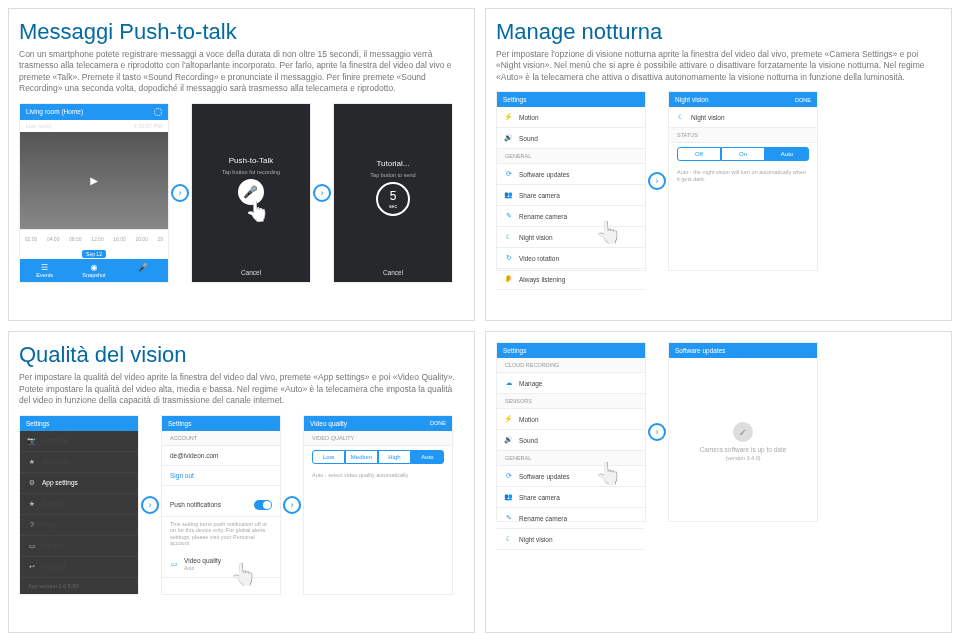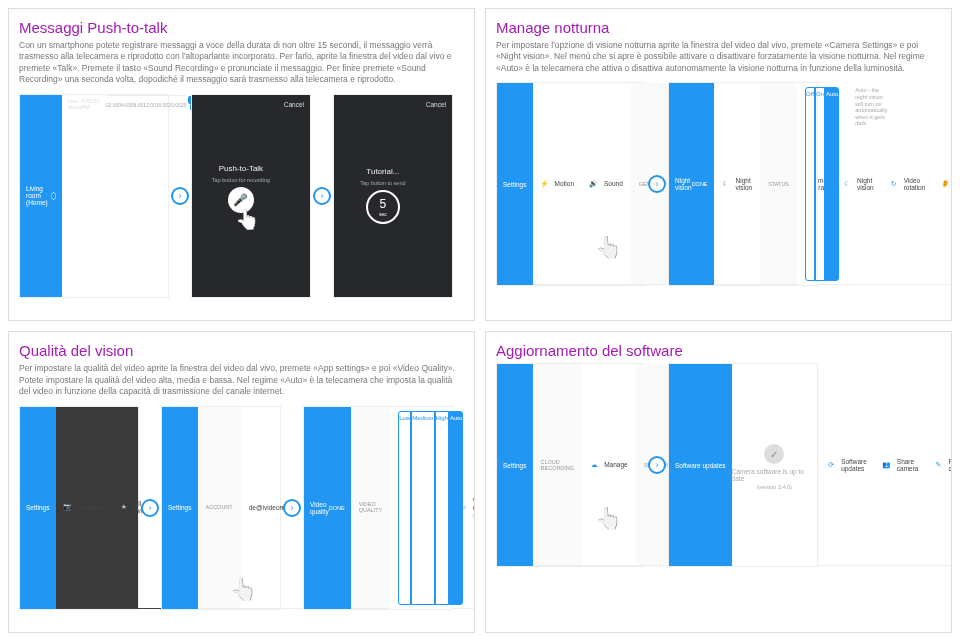--- a/index.html
+++ b/index.html
@@ -1,22 +1,22 @@
 <!DOCTYPE html>
 <html><head>
 <meta charset="utf-8">
 <style>
 *{box-sizing:border-box;margin:0;padding:0;font-family:Arial,Helvetica,sans-serif}
 body{background:#fff;width:960px;height:641px;overflow:hidden;font-size:8px;color:#6b6b6b}
 .page{display:grid;grid-template-columns:1fr 1fr;grid-template-rows:auto auto;gap:10px;padding:8px;height:100%}
 .panel{border:1px solid #ddd;padding:10px;overflow:hidden}
-.title{font-size:15px;font-weight:300;color:#a21caf;margin-bottom:4px}
+.title{font-size:22px;font-weight:300;color:#0369a1;margin-bottom:4px}
 .desc{font-size:8.5px;line-height:1.35;color:#777;margin-bottom:8px}
 .screens{display:flex;gap:4px}
-.screen{width:120px;height:204px;background:#fff;border:1px solid #eee;display:flex;flex-direction:row;position:relative;font-size:6px}
+.screen{width:120px;height:180px;background:#fff;border:1px solid #eee;display:flex;flex-direction:column;position:relative;font-size:6px}
 .screen.wide{width:150px}
 .hdr{background:#2196f3;color:#fff;padding:4px 6px;display:flex;align-items:center;justify-content:space-between;font-size:6.5px}
 .hdr .gear{width:8px;height:8px;border:1px dotted #fff;border-radius:50%}
 .dark{background:#26282b;color:#eee}
 .item{padding:6px 8px;border-bottom:1px solid #eee;display:flex;align-items:center;gap:6px;font-size:6.5px;color:#444}
 .item.grey{color:#999;font-size:5.5px;padding:4px 8px;background:#fafafa}
 .ic{display:inline-flex;align-items:center;justify-content:center;width:8px;height:8px;font-size:7px;color:#2196f3;flex-shrink:0}
 .ic.g{color:#bbb}
 .arrow{width:18px;height:18px;border-radius:50%;background:#fff;border:2px solid #2196f3;display:flex;align-items:center;justify-content:center;color:#2196f3;font-size:9px;align-self:center;margin-left:-2px;margin-right:-2px;z-index:2}
 .ptt{flex:1;display:flex;flex-direction:column;align-items:center;justify-content:center;gap:4px;color:#eee}
@@ -252,21 +252,20 @@
         <div class="tab">Medium</div>
         <div class="tab">High</div>
         <div class="tab on">Auto</div>
       </div>
       <div class="note">Auto - select video quality automatically</div>
     </div>
   </div>
 </div>
 
 <div class="panel">
-  <div class="title">Aggiornamento del software</div>
   <div class="screens">
     <div class="screen wide" style="position:relative">
       <div class="hdr">
             <span>Settings</span>
           </div>
       <div class="item grey">CLOUD RECORDING</div>
       <div class="item">
             <span class="ic">☁</span>
             <span>Manage</span>
           </div>

